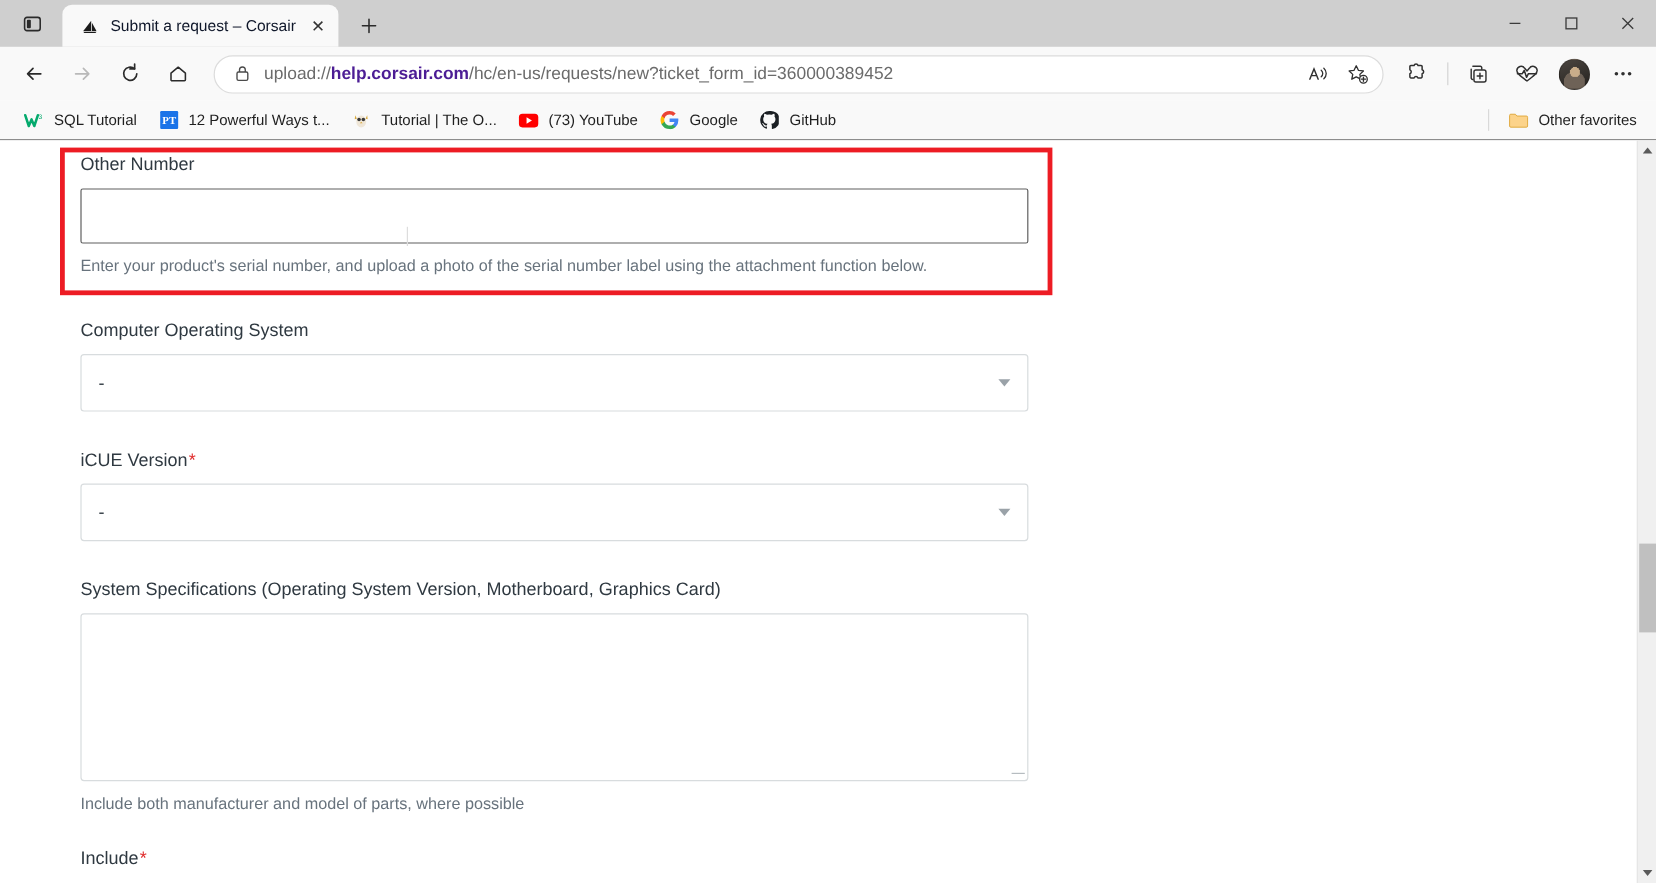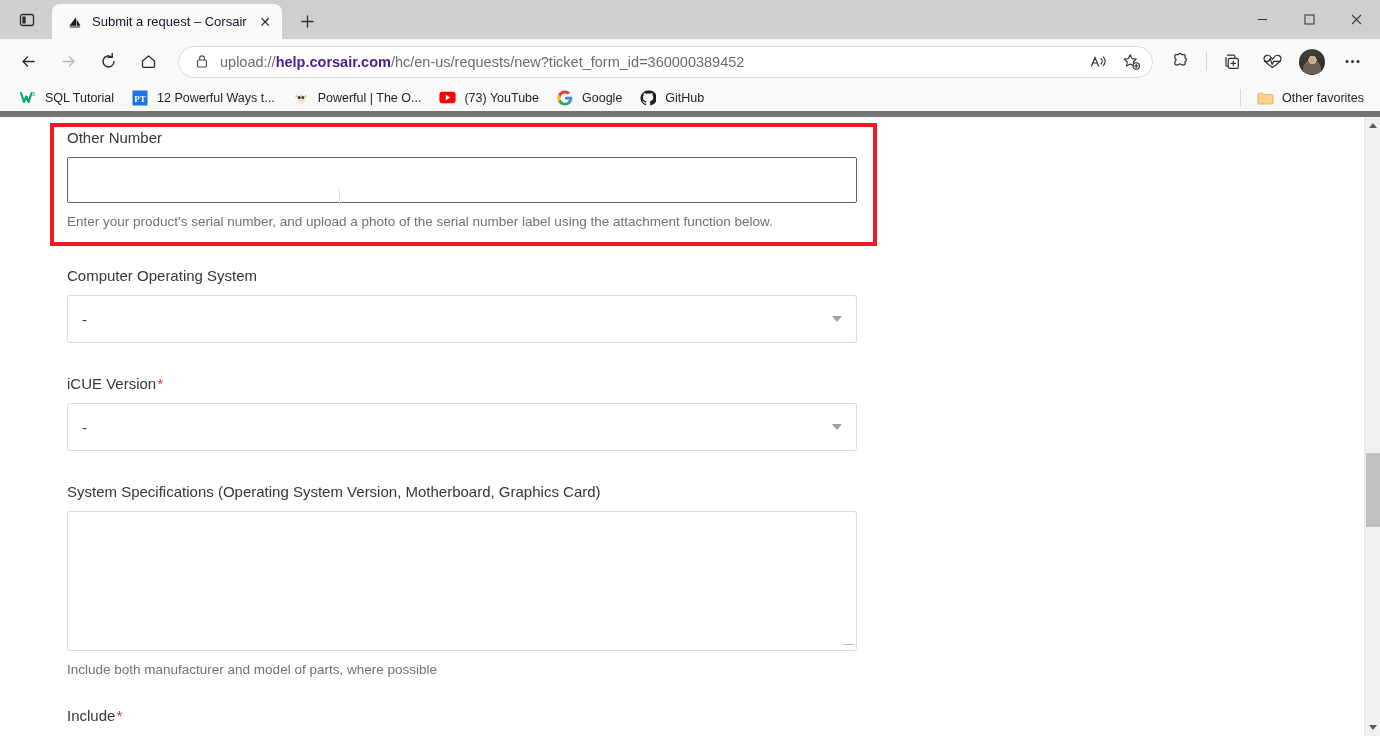--- a/index.html
+++ b/index.html
@@ -129,33 +129,33 @@
     border: 1px solid rgba(0,0,0,0.12);
   }
 
   
   .bookmarks {
     height: 33px;
     background: #f9f9f9;
     display: flex; align-items: center;
     padding: 0 8px 0 12px;
     flex: 0 0 auto;
-    border-bottom: 6px solid #737373;
+    border-bottom: 1px solid #737373;
     position: relative;
   }
   .bm {
     display: flex; align-items: center;
     height: 25px; padding: 0 8px;
     border-radius: 5px; cursor: pointer;
     margin-right: 2px;
     white-space: nowrap;
   }
   .bm-ico {
     width: 17px; height: 16px; margin-right: 8px; flex: 0 0 auto;
-    display: flex; align-items: center; justify-content: flex-start;
+    display: flex; align-items: center; justify-content: center;
     font-size: 11px; line-height: 1;
   }
   .bm-label { font-size: 12.5px; color: #1f1f1f; }
   .bm-right { position: absolute; right: 6px; display: flex; align-items: center; }
   .bm-right .vsep { width: 1px; height: 18px; background: #d9d9d9; margin-right: 8px; }
 
   
   .viewport {
     flex: 1 1 auto;
     position: relative;
@@ -461,21 +461,21 @@
       <span class="bm-ico">
         <svg width="16" height="16" viewBox="0 0 16 16">
           <path d="M3 4 L4.4 7 L2.6 7.4 Z" fill="#d8a93c"></path>
           <path d="M13 4 L11.6 7 L13.4 7.4 Z" fill="#d8a93c"></path>
           <ellipse cx="8" cy="9.2" rx="4.1" ry="5" fill="#efe6d7"></ellipse>
           <circle cx="6.2" cy="7.6" r="1.5" fill="#3b3b3b"></circle>
           <circle cx="9.8" cy="7.6" r="1.5" fill="#3b3b3b"></circle>
           <path d="M8 9.4 L6.9 10.8 h2.2 Z" fill="#d8a93c"></path>
         </svg>
       </span>
-      <span class="bm-label">Powerful | The O...</span>
+      <span class="bm-label">Tutorial | The O...</span>
     </div>
 
     <div class="bm">
       <span class="bm-ico">
         <svg width="17" height="13" viewBox="0 0 17 13">
           <rect x="0.4" y="0.8" width="16.2" height="11.4" rx="3" fill="#ff0000"></rect>
           <path d="M6.8 3.8 L11.3 6.5 L6.8 9.2 Z" fill="#ffffff"></path>
         </svg>
       </span>
       <span class="bm-label">(73) YouTube</span>

